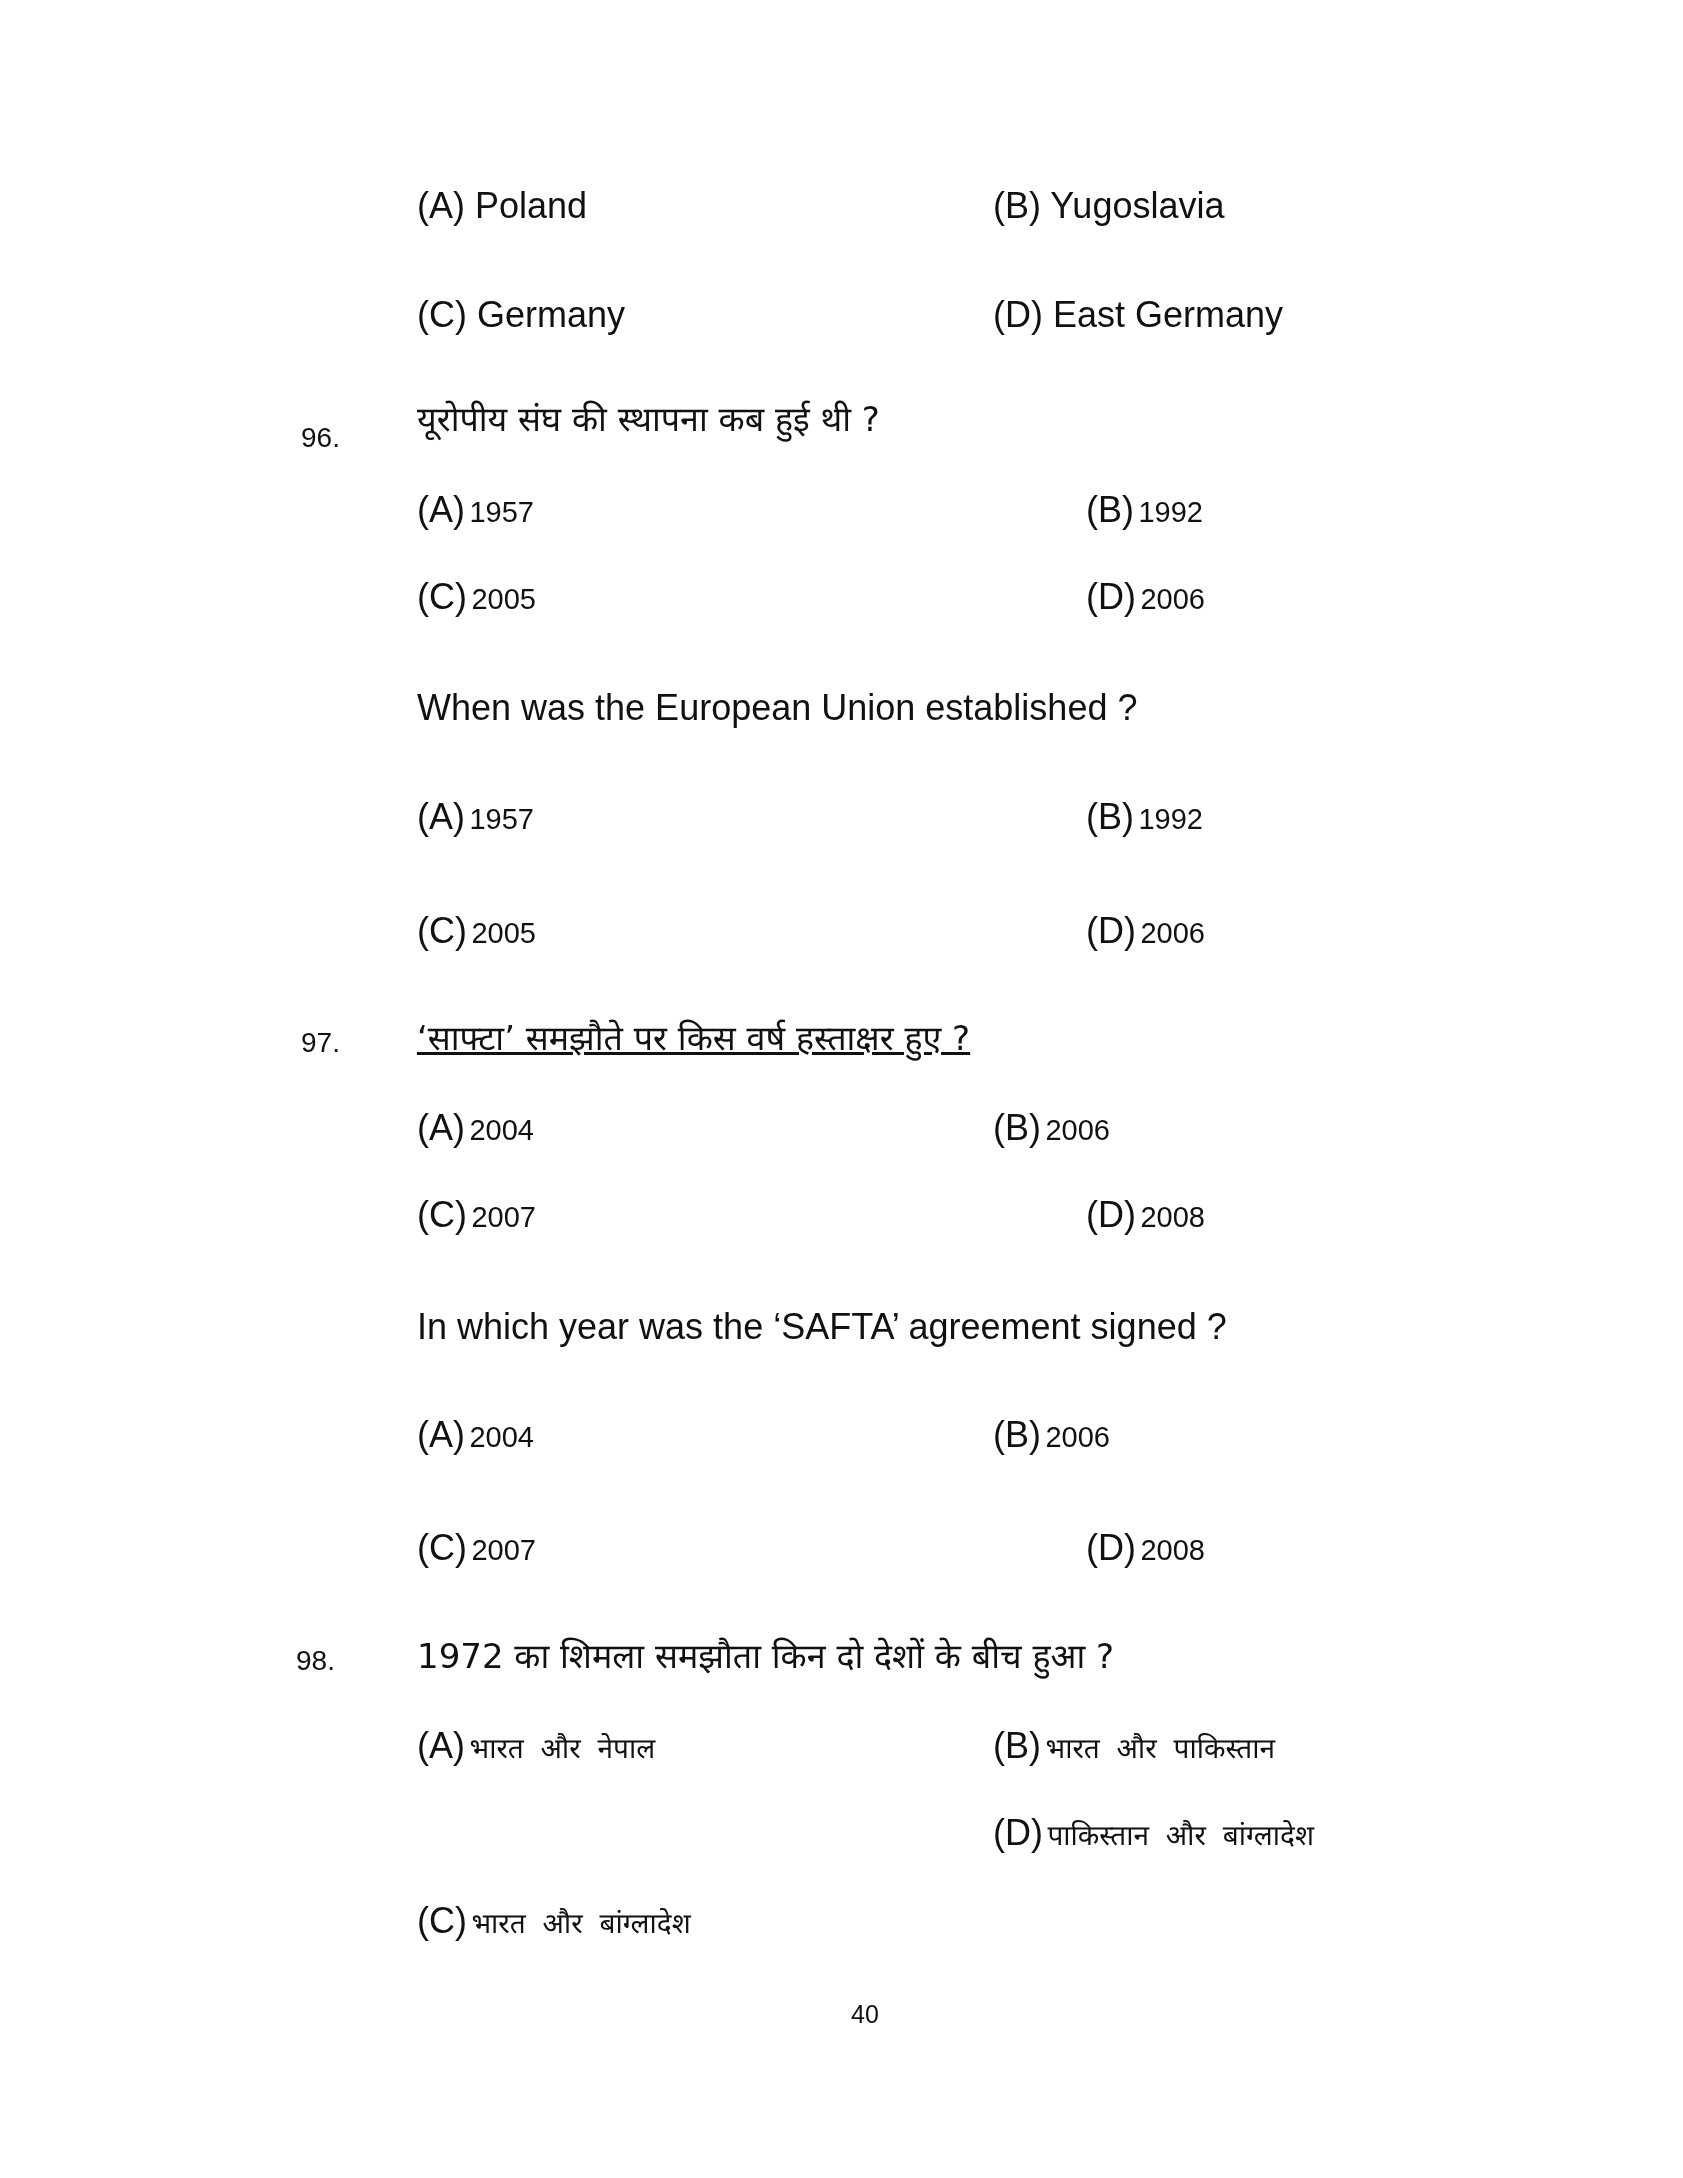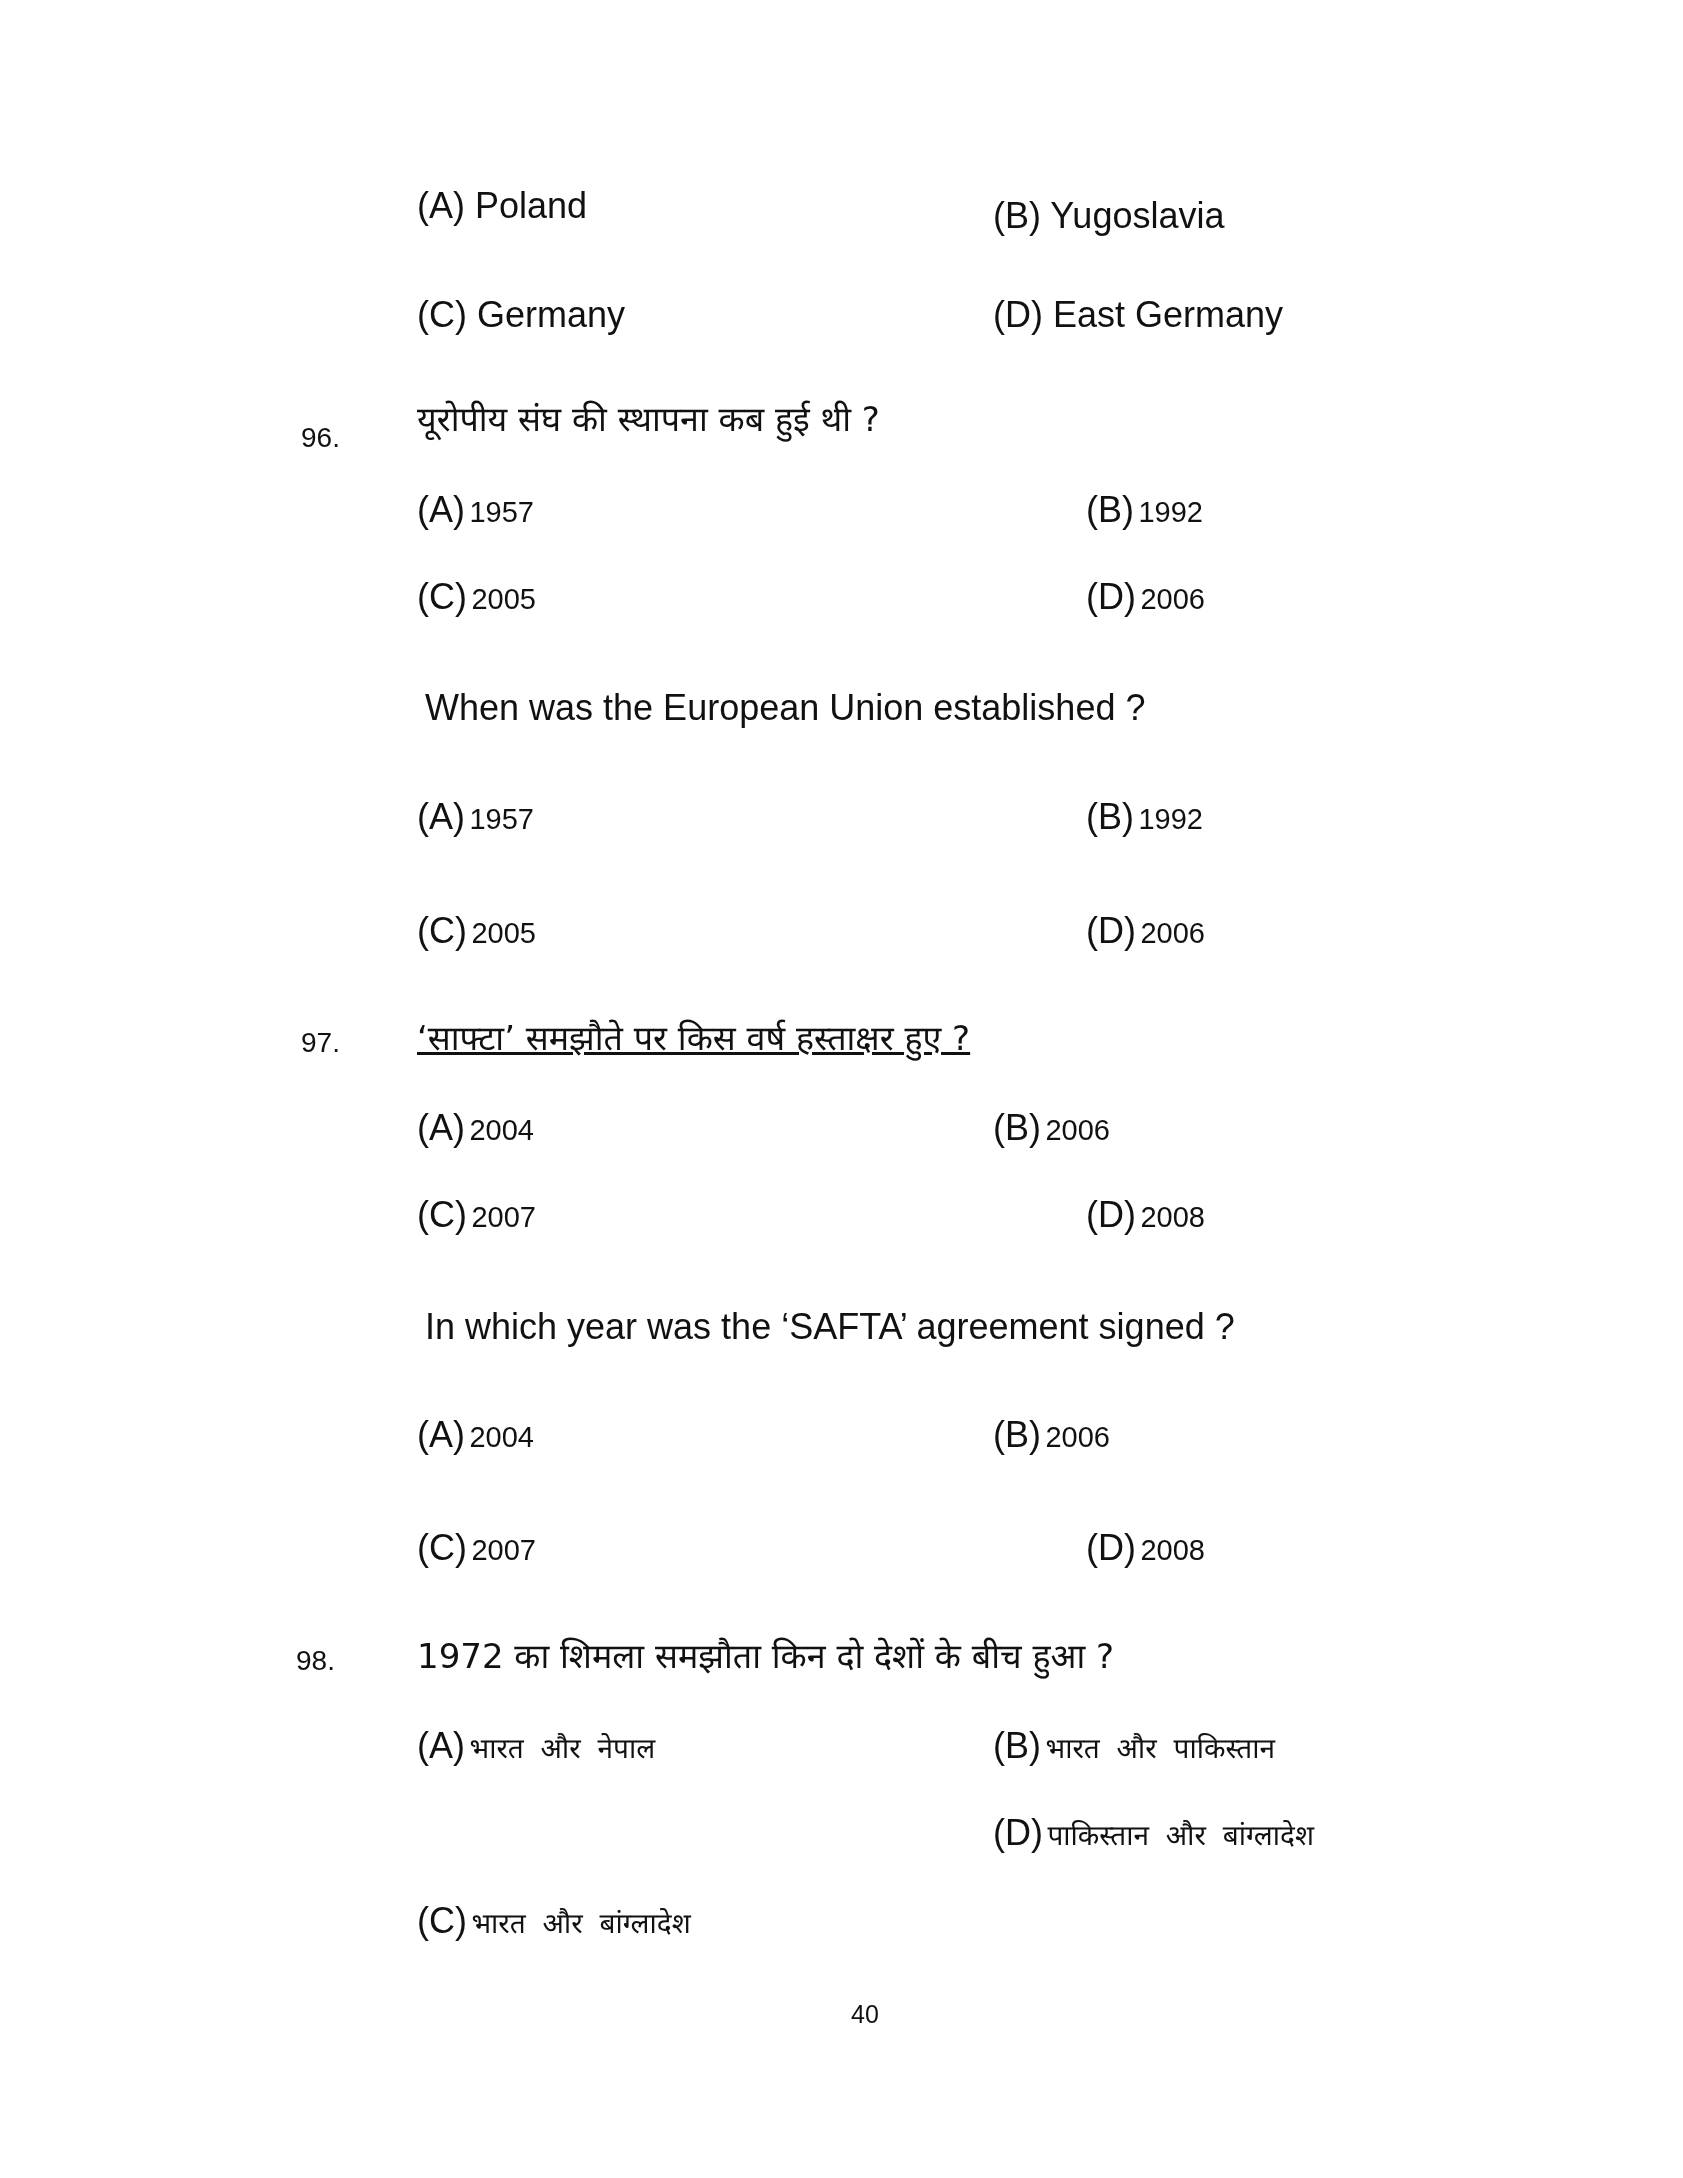--- a/index.html
+++ b/index.html
@@ -4,29 +4,29 @@
 <style>
   html, body { margin: 0; padding: 0; background: #ffffff; }
   body { width: 1683px; height: 2178px; position: relative; overflow: hidden;
          font-family: "Liberation Sans", "DejaVu Sans", sans-serif; color: #111; }
   .t { position: absolute; white-space: nowrap; line-height: 1; }
   .opt-lg { font-size: 36px; }
   .opt-label { font-size: 36px; }
   .opt-num { font-size: 29px; }
   .qnum { font-size: 28px; }
   .q-hi { font-size: 34px; font-family: "DejaVu Sans", sans-serif; }
-  .q-en { font-size: 36px; margin-left: 8px; }
+  .q-en { font-size: 36px; }
   .opt-hi { font-size: 28px; font-family: Liberation Mono, monospace; }
   .pageno { font-size: 25px; }
 </style>
 </head>
 <body>
 
 <div class="t opt-lg" style="left:417px; top:188px;">(A) Poland</div>
-<div class="t opt-lg" style="left:993px; top:188px;margin-top:10px;">(B) Yugoslavia</div>
+<div class="t opt-lg" style="left:993px; top:188px;">(B) Yugoslavia</div>
 <div class="t opt-lg" style="left:417px; top:297px;">(C) Germany</div>
 <div class="t opt-lg" style="left:993px; top:297px;">(D) East Germany</div>
 
 <div class="t qnum" style="left:301px; top:410px;margin-top:14px;">96.</div>
 <div class="t q-hi" style="left:417px; top:402px;">यूरोपीय संघ की स्थापना कब हुई थी ?</div>
 
 <div class="t" style="left:417px; top:492px;">
   <span class="opt-label">(A)</span>
   <span class="opt-num">1957</span>
 </div>

